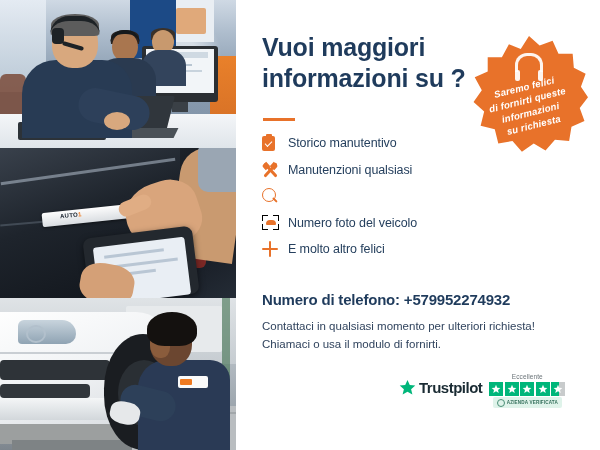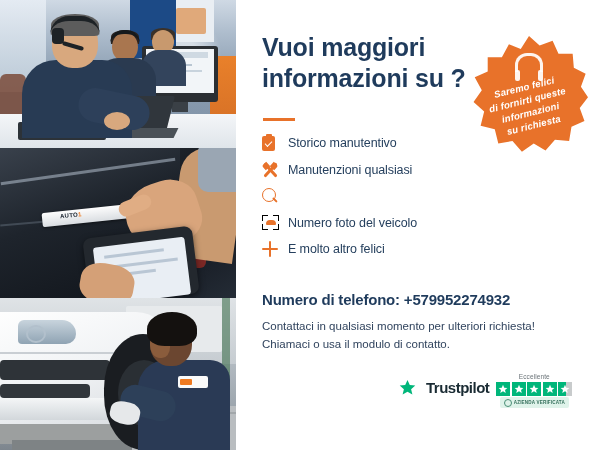--- a/index.html
+++ b/index.html
@@ -175,21 +175,21 @@
   .ic-plus{position:relative;width:16px;height:16px;}
   .ic-plus i{position:absolute;left:0;top:7px;width:16px;height:2px;background:#e8722a;display:block;border-radius:1px;}
   .ic-plus b{position:absolute;left:7px;top:0;width:2px;height:16px;background:#e8722a;display:block;border-radius:1px;}
 
   
   .phone{position:absolute;left:26px;top:291px;font-size:15px;font-weight:bold;color:#1f3b5c;letter-spacing:-.2px;}
   .sub{position:absolute;left:26px;top:318px;width:320px;font-size:11.5px;line-height:1.55;color:#31445e;}
 
   
   .tp{position:absolute;left:163px;top:373px;display:flex;align-items:flex-start;gap:7px;}
-  .tp-logo{display:flex;align-items:center;gap:10px;padding-top:6px;}
+  .tp-logo{display:flex;align-items:center;gap:3px;padding-top:6px;}
   .tp-name{font-size:15px;font-weight:bold;color:#1a2b33;letter-spacing:-.5px;}
   .tp-right{display:flex;flex-direction:column;align-items:center;gap:1.5px;}
   .tp-ecc{font-size:6.5px;color:#6a7378;letter-spacing:.1px;}
   .tp-stars{display:flex;gap:1.5px;}
   .tp-sq{width:14px;height:14px;background:#00b67a;display:flex;align-items:center;justify-content:center;}
   .tp-sq.half{background:linear-gradient(90deg,#00b67a 55%,#c8cbcc 55%);}
   .tp-verif{display:flex;align-items:center;gap:2px;background:#dff3ea;border-radius:2px;padding:1.5px 4px;}
   .tp-vdot{width:6px;height:6px;border-radius:50%;border:1px solid #4a8f76;}
   .tp-vtxt{font-size:4.6px;color:#35705c;letter-spacing:.15px;font-weight:bold;}
 </style>
@@ -358,21 +358,21 @@
             </span>
         </span>
         <span class="lb">E molto altro felici</span>
       </div>
 
     </div>
 
     <div class="phone">Numero di telefono: +579952274932</div>
     <div class="sub">
       <div>Contattaci in qualsiasi momento per ulteriori richiesta!</div>
-      <div>Chiamaci o usa il modulo di contatto.</div>
+      <div>Chiamaci o usa il modulo di fornirti.</div>
     </div>
 
     <div class="tp">
       <div class="tp-logo">
         <svg width="17" height="17" viewBox="0 0 24 24">
           <polygon points="12,1.5 15.2,8.6 23,9.3 17.1,14.4 18.9,22 12,18 5.1,22 6.9,14.4 1,9.3 8.8,8.6" fill="#00b67a"></polygon>
         </svg>
         <span class="tp-name">Trustpilot</span>
       </div>
       <div class="tp-right">

